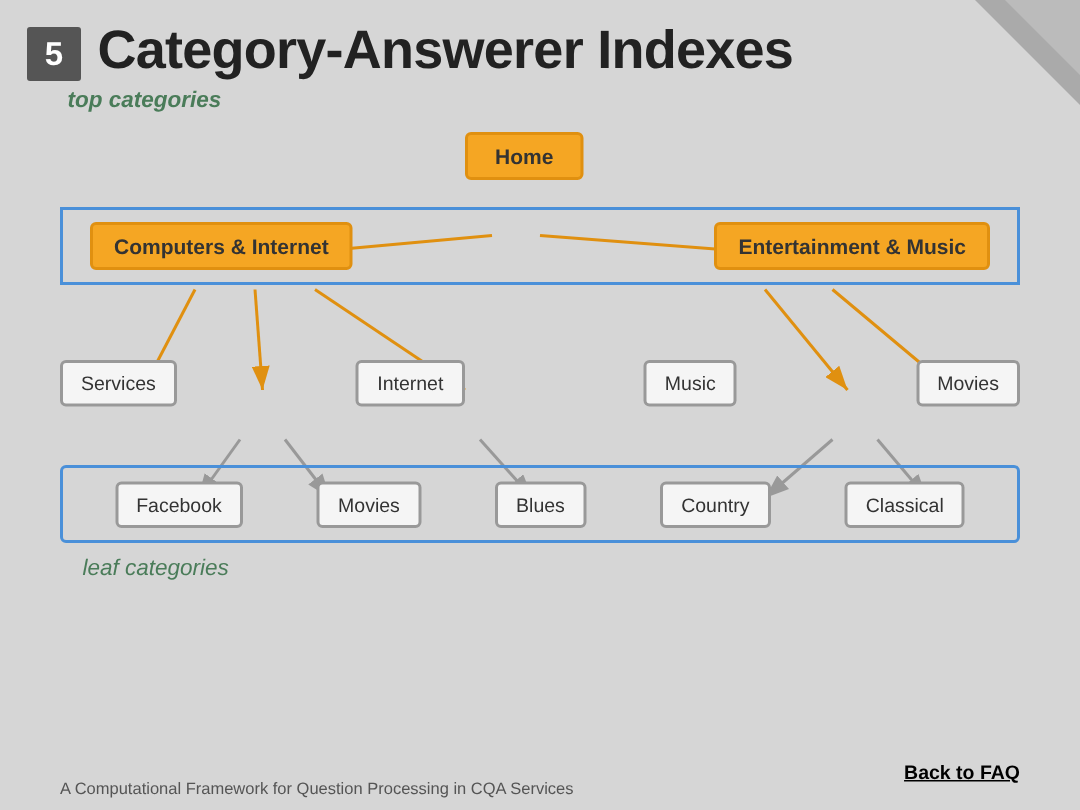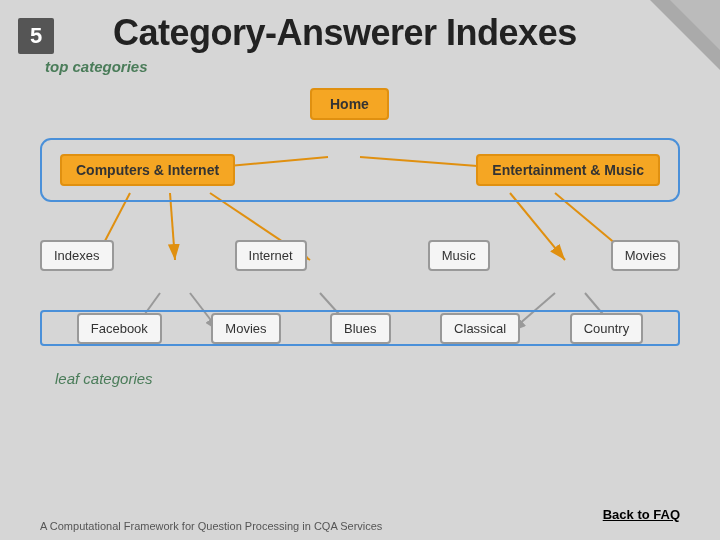--- a/index.html
+++ b/index.html
@@ -26,21 +26,20 @@
     }
 
     
     .slide-title {
       position: absolute;
       top: 12px; left: 65px;
       font-size: 36px;
       font-weight: bold;
       color: #222;
       letter-spacing: -0.5px;
-      margin-left: 48px;
     }
 
     
     .label-top {
       position: absolute;
       top: 58px; left: 45px;
       color: #4a7c59;
       font-size: 15px;
       font-style: italic;
       font-weight: bold;
@@ -67,22 +66,22 @@
       font-size: 14px;
       font-weight: bold;
       color: #333;
     }
 
     
     .top-cat-box {
       position: absolute;
       top: 138px; left: 40px; right: 40px;
       border: 2px solid #4a90d9;
-      border-radius: 11px;
-      height: 64px;
+      border-radius: 0;
+      height: 52px;
       display: flex;
       align-items: center;
       justify-content: space-between;
       padding: 0 18px;
     }
 
     .cat-node {
       background: #f5a623;
       border: 2px solid #e09010;
       border-radius: 4px;
@@ -109,21 +108,21 @@
       font-size: 13px;
       color: #333;
     }
 
     
     .leaf-cat-row {
       position: absolute;
       top: 310px; left: 40px; right: 40px;
       border: 2px solid #4a90d9;
       border-radius: 4px;
-      height: 36px;
+      height: 52px;
       display: flex;
       align-items: center;
       justify-content: space-around;
       padding: 0 10px;
     }
 
     .leaf-node {
       background: #f5f5f5;
       border: 2px solid #999;
       border-radius: 4px;
@@ -227,32 +226,32 @@
 <div class="label-top">top categories</div>
 
 <div class="home-node">Home</div>
 
 <div class="top-cat-box">
   <div class="cat-node">Computers &amp; Internet</div>
   <div class="cat-node">Entertainment &amp; Music</div>
 </div>
 
 <div class="sub-cat-row">
-  <div class="sub-node">Indexes</div>
+  <div class="sub-node">Services</div>
   <div class="sub-node">Internet</div>
   <div class="sub-node">Music</div>
   <div class="sub-node">Movies</div>
 </div>
 
 <div class="leaf-cat-row">
   <div class="leaf-node">Facebook</div>
   <div class="leaf-node">Movies</div>
   <div class="leaf-node">Blues</div>
+  <div class="leaf-node">Country</div>
   <div class="leaf-node">Classical</div>
-  <div class="leaf-node">Country</div>
 </div>
 
 <div class="label-leaf">leaf categories</div>
 
 <div class="footer">
   <span class="footer-text">A Computational Framework for Question Processing in CQA Services</span>
   <span class="back-link">Back to FAQ</span>
 </div>
 
 </body></html>

